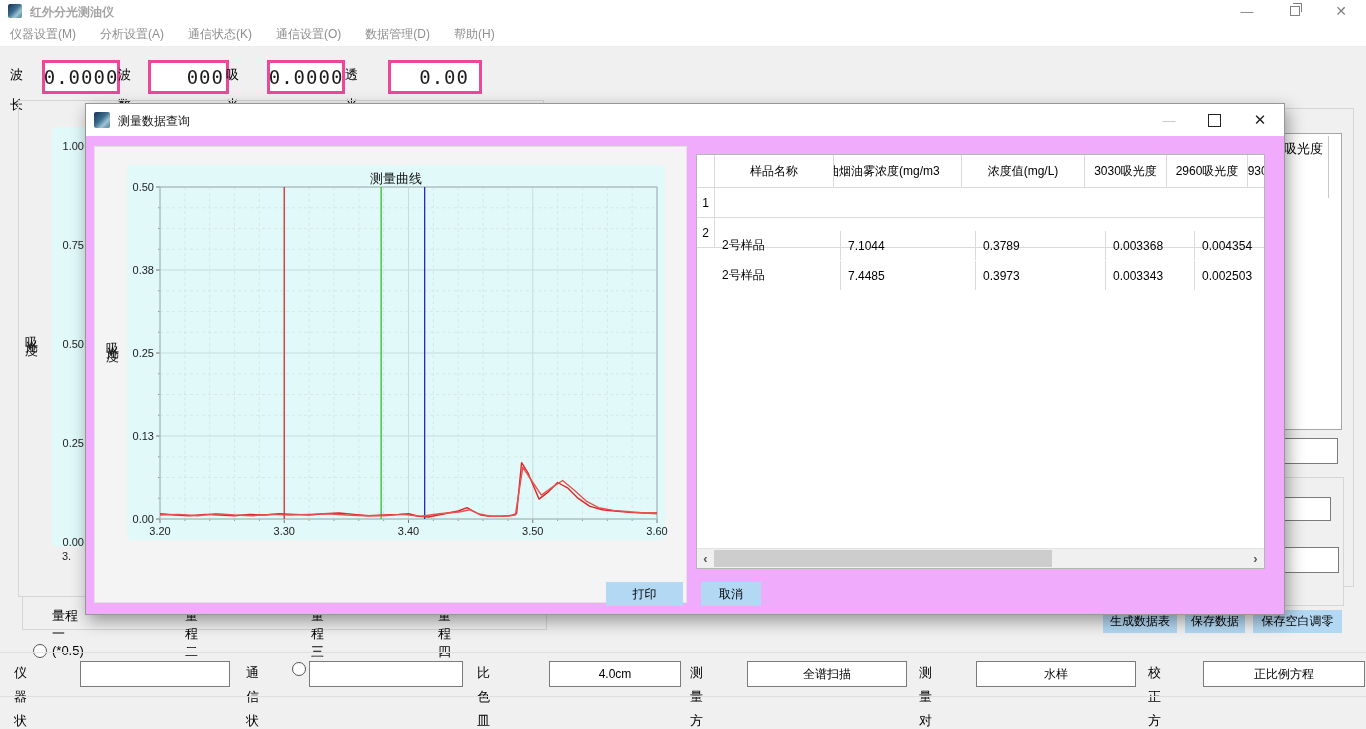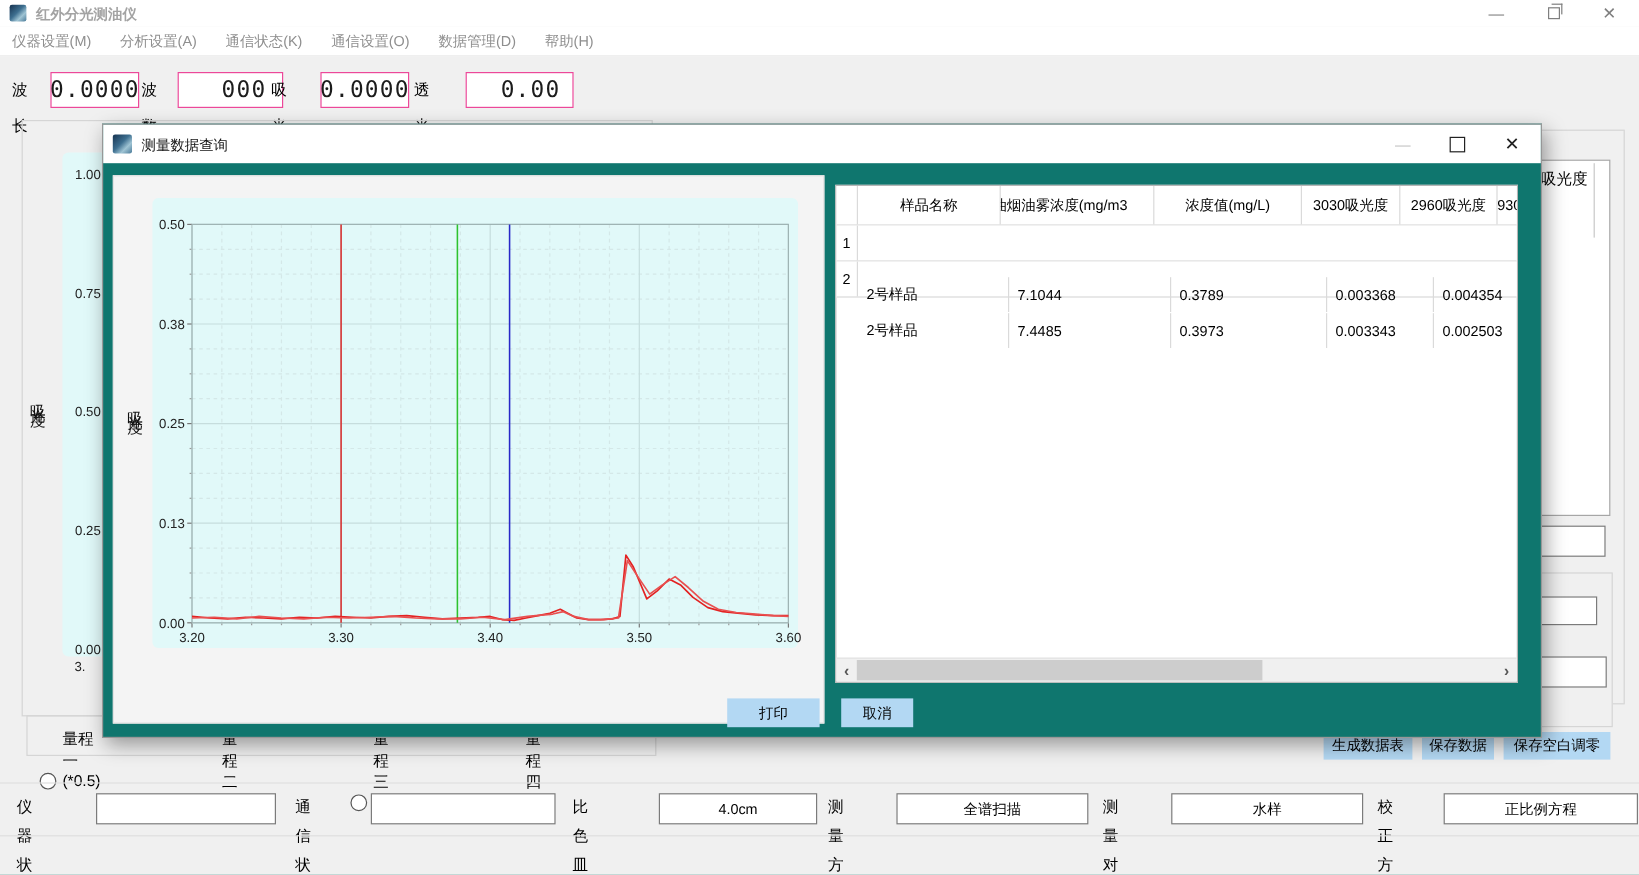--- a/index.html
+++ b/index.html
@@ -10,36 +10,36 @@
   .titlebar{left:0;top:0;width:1366px;height:22px;background:#fff;}
   .menubar{left:0;top:22px;width:1366px;height:24px;background:#fff;display:flex;align-items:center;gap:20px;padding-left:8px;border-bottom:1px solid #ececec;}
   .menu-item{color:#8f8f8f;padding:0 2px;white-space:nowrap;cursor:default;}
   .app-icon{width:14px;height:14px;background:linear-gradient(135deg,#16324f 0%,#3d6e8f 45%,#9fc4d4 70%,#4a7a98 100%);border-radius:2px;}
   .win-title{color:#a3a3a3;}
   .winbtn{color:#7f7f7f;width:30px;height:20px;display:flex;align-items:center;justify-content:center;font-size:13px;}
   .restore-ico{width:8px;height:8px;border:1px solid #7f7f7f;position:relative;background:#fff;}
   .restore-ico:before{content:'';position:absolute;left:2px;top:-4px;width:8px;height:8px;border-top:1px solid #7f7f7f;border-right:1px solid #7f7f7f;}
   
   .lcd-label{height:30px;line-height:30px;font-size:13px;}
-  .lcd-box{height:28px;background:#fff;border:1px solid #ec4899;font-family:"DejaVu Sans Mono",monospace;
+  .lcd-box{height:28px;background:#fff;border:3px solid #ec4899;font-family:"DejaVu Sans Mono",monospace;
            font-size:19px;letter-spacing:1px;color:#1c1c1c;display:flex;align-items:center;}
   .lcd-center{justify-content:center;}
   .lcd-right{justify-content:flex-end;}
   
   .groupbox{border:1px solid #d5d5d5;}
   .tbox{background:#fff;border:1px solid #7b7b7b;display:flex;align-items:center;}
   .blue-btn{background:#b3d8f3;display:flex;align-items:center;justify-content:center;cursor:default;}
   
   .radio-item{display:flex;align-items:flex-end;gap:5px;position:absolute;}
   .radio-circle{width:12px;height:12px;border:1px solid #555;border-radius:50%;background:#fff;position:relative;flex:0 0 auto;}
   .radio-circle.sel:after{content:'';position:absolute;left:2px;top:2px;width:6px;height:6px;border-radius:50%;background:#3c3c3c;}
   
   .status-label{height:24px;line-height:24px;font-size:13px;}
   
-  .dialog{left:85px;top:103px;width:1198px;height:510px;background:#0f766e;border:1px solid #979797;
+  .dialog{left:85px;top:103px;width:1198px;height:510px;background:#f0abfc;border:1px solid #979797;
           box-shadow:3px 6px 16px rgba(0,0,0,0.38);}
   .dlg-titlebar{left:0;top:0;width:100%;height:32px;background:#fff;}
   .dlg-icon{width:16px;height:16px;background:linear-gradient(135deg,#16324f 0%,#3d6e8f 45%,#9fc4d4 70%,#4a7a98 100%);border-radius:2px;}
   
   .chart-panel{background:#f4f4f4;border:1px solid #e2e2e2;}
   .chart-cyan{background:#e1f9f9;border-radius:5px;}
   .chart-title{text-align:center;font-size:13px;color:#111;}
   .vlabel{writing-mode:vertical-rl;text-orientation:upright;letter-spacing:3px;font-size:13px;color:#111;}
   
   .dtable{background:#fff;border:1px solid #b5b5b5;overflow:hidden;}
@@ -75,21 +75,21 @@
     <div class="menu-item">通信状态(K)</div>
     <div class="menu-item">通信设置(O)</div>
     <div class="menu-item">数据管理(D)</div>
     <div class="menu-item">帮助(H)</div>
   </div>
 
 <div class="abs" id="lcd-row">
     <div class="abs lcd-label" style="left:10px;top:60px;">波长</div>
     <div class="abs lcd-box lcd-center" style="left:42px;top:60px;width:72px;">0.0000</div>
     <div class="abs lcd-label" style="left:118px;top:60px;">波数</div>
-    <div class="abs lcd-box lcd-right" style="left:148px;top:60px;width:73px;padding-right:13px;">000</div>
+    <div class="abs lcd-box lcd-right" style="left:148px;top:60px;width:73px;padding-right:2px;">000</div>
     <div class="abs lcd-label" style="left:226px;top:60px;">吸光度</div>
     <div class="abs lcd-box lcd-center" style="left:267px;top:60px;width:72px;">0.0000</div>
     <div class="abs lcd-label" style="left:345px;top:60px;">透光率</div>
     <div class="abs lcd-box lcd-right" style="left:388px;top:60px;width:78px;padding-right:10px;">0.00</div>
   </div>
 
 <div class="abs groupbox" style="left:18px;top:100px;width:524px;height:495px;"></div>
 <div class="abs chart-cyan" style="left:52px;top:127px;width:486px;height:420px;"></div>
 <div class="abs" id="bg-yticks">
     <div class="abs" style="left:56px;top:140px;width:28px;text-align:right;font-size:11px;color:#222;">1.00</div>
@@ -160,20 +160,21 @@
     <div class="abs" style="left:32px;top:9px;color:#111;">测量数据查询</div>
     <div class="abs winbtn" style="left:1068px;top:6px;color:#c4c4c4;">—</div>
     <div class="abs winbtn" style="left:1113px;top:6px;">
         <span style="width:11px;height:11px;border:1.5px solid #222;display:block;"></span>
       </div>
     <div class="abs winbtn" style="left:1159px;top:6px;color:#222;font-size:15px;">✕</div>
   </div>
 
   <div class="abs chart-panel" style="left:8px;top:42px;width:591px;height:455px;">
     <div class="abs chart-cyan" style="left:32px;top:18px;width:538px;height:375px;">
+      <div class="abs chart-title" style="left:0;top:5px;width:538px;">测量曲线</div>
       <svg id="chart-svg" class="abs" style="left:0;top:0;" width="538" height="375">
           <line x1="57.85000000000003" y1="22" x2="57.85000000000003" y2="354" stroke="#d4e8e8" stroke-width="1" stroke-dasharray="3,3"></line>
           <line x1="57.85000000000003" y1="354" x2="57.85000000000003" y2="356" stroke="#9a9a9a" stroke-width="1"></line>
           <line x1="82.70000000000006" y1="22" x2="82.70000000000006" y2="354" stroke="#d4e8e8" stroke-width="1" stroke-dasharray="3,3"></line>
           <line x1="82.70000000000006" y1="354" x2="82.70000000000006" y2="356" stroke="#9a9a9a" stroke-width="1"></line>
           <line x1="107.55000000000008" y1="22" x2="107.55000000000008" y2="354" stroke="#d4e8e8" stroke-width="1" stroke-dasharray="3,3"></line>
           <line x1="107.55000000000008" y1="354" x2="107.55000000000008" y2="356" stroke="#9a9a9a" stroke-width="1"></line>
           <line x1="132.40000000000012" y1="22" x2="132.40000000000012" y2="354" stroke="#d4e8e8" stroke-width="1" stroke-dasharray="3,3"></line>
           <line x1="132.40000000000012" y1="354" x2="132.40000000000012" y2="356" stroke="#9a9a9a" stroke-width="1"></line>
           <line x1="182.10000000000016" y1="22" x2="182.10000000000016" y2="354" stroke="#d4e8e8" stroke-width="1" stroke-dasharray="3,3"></line>

